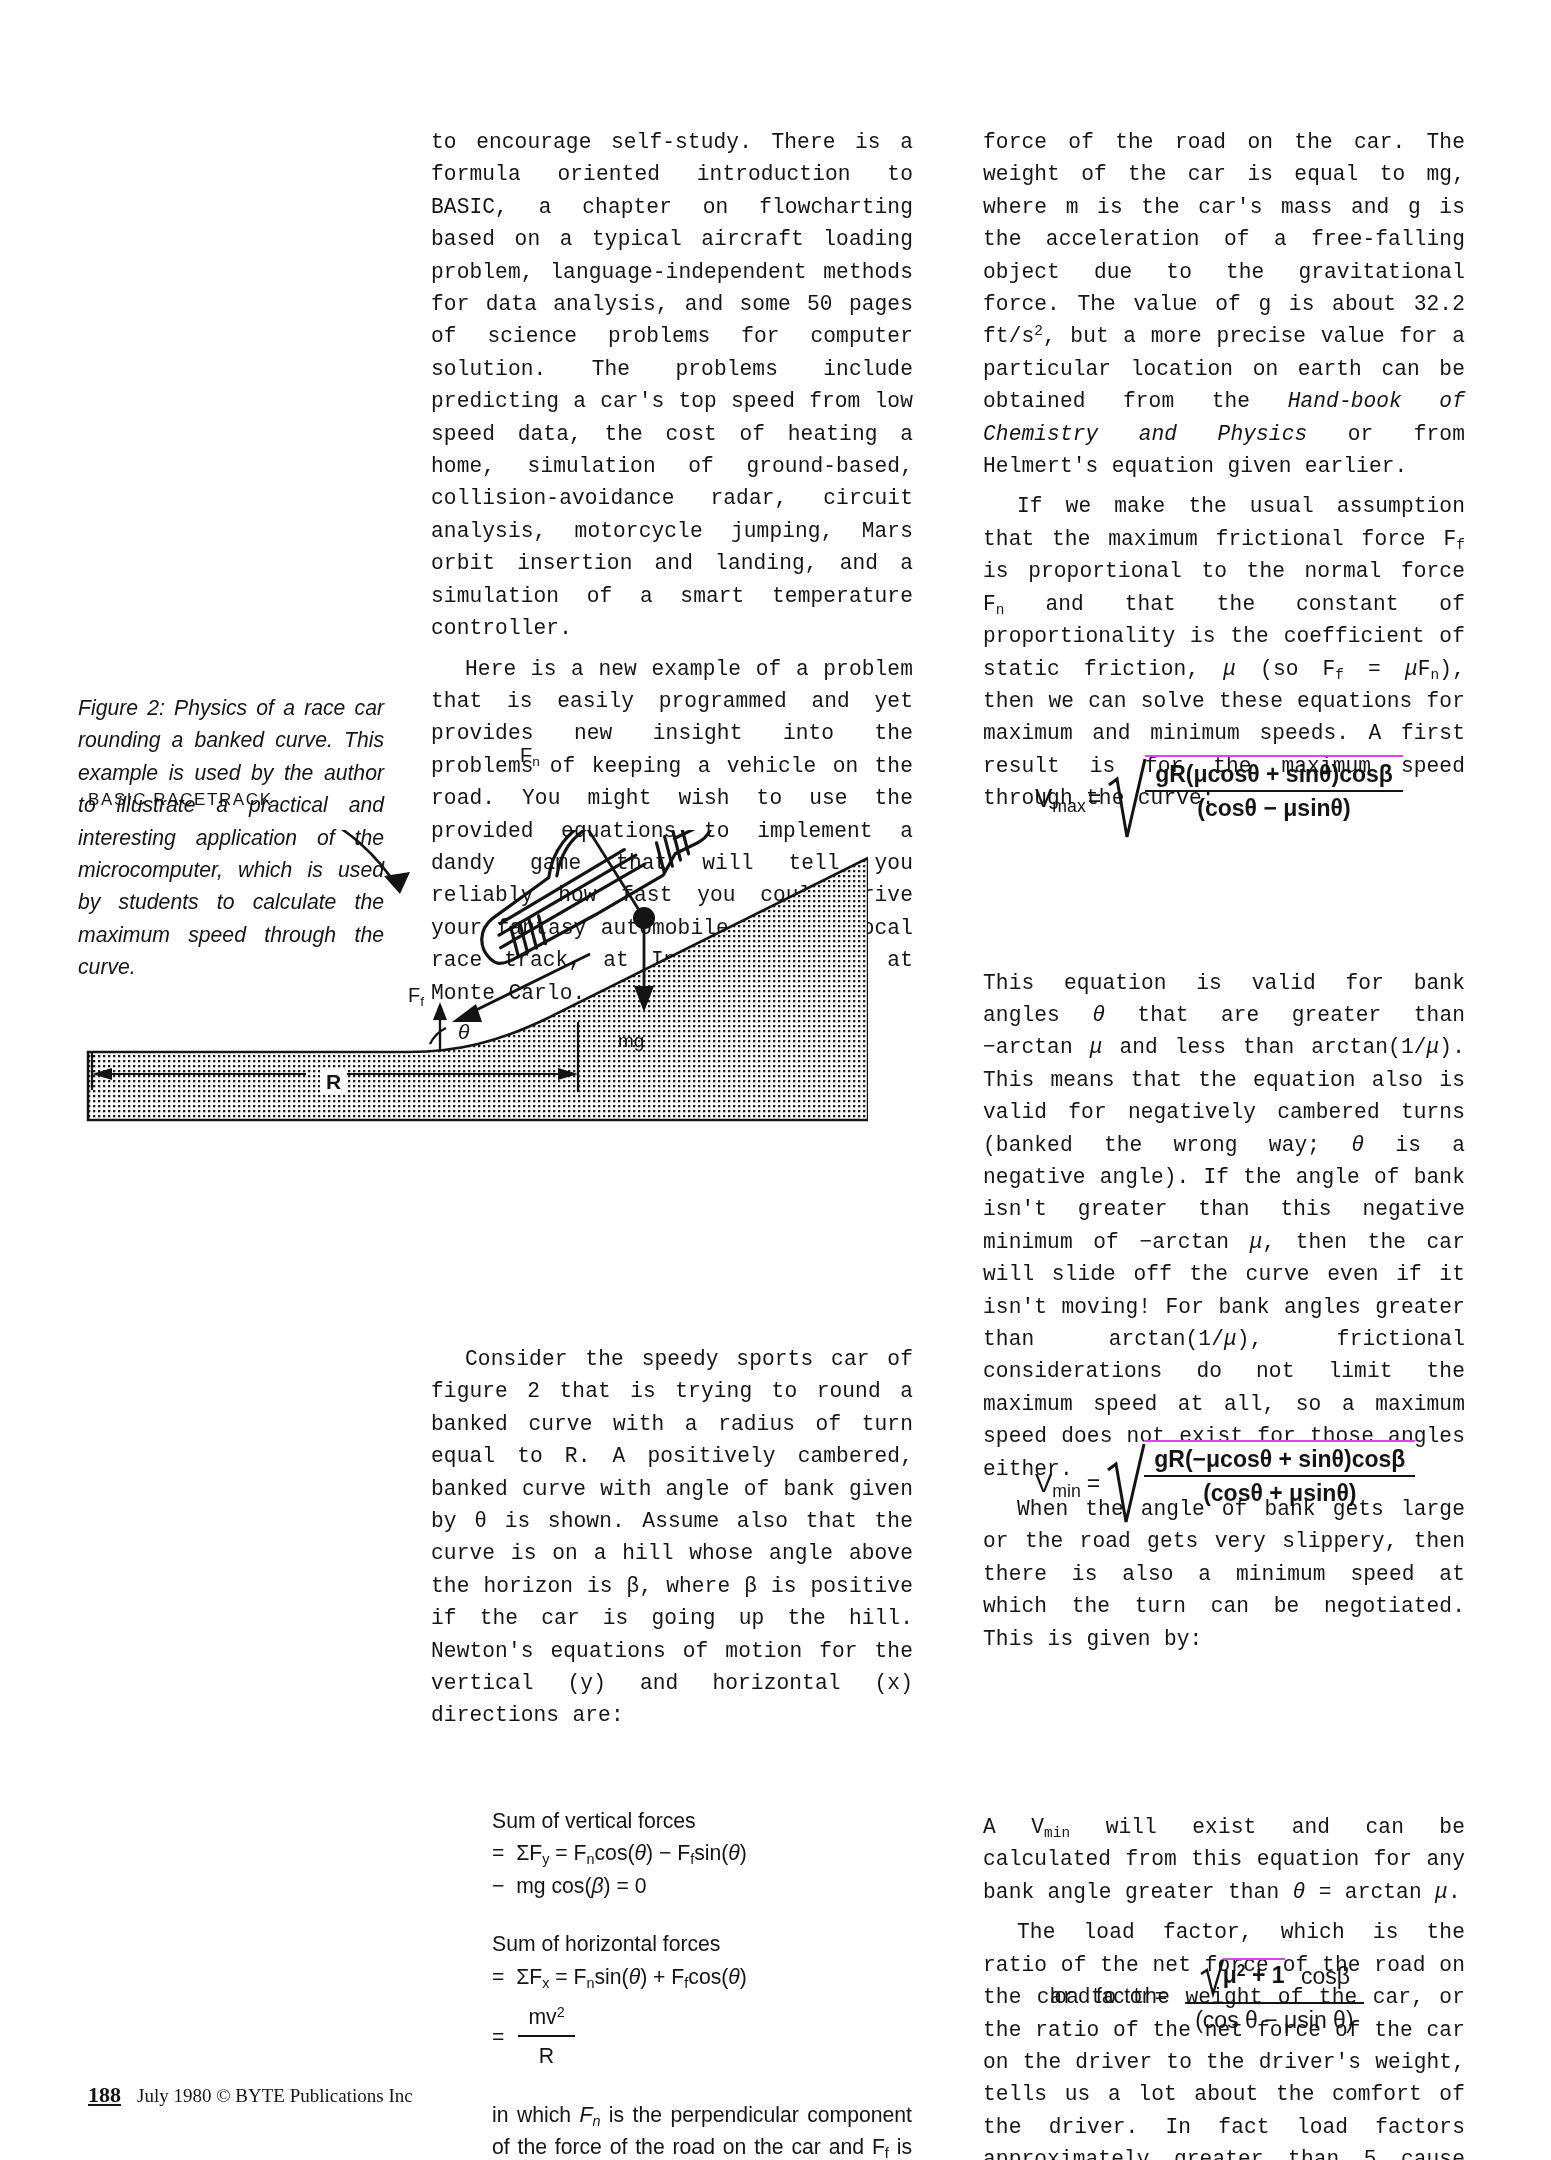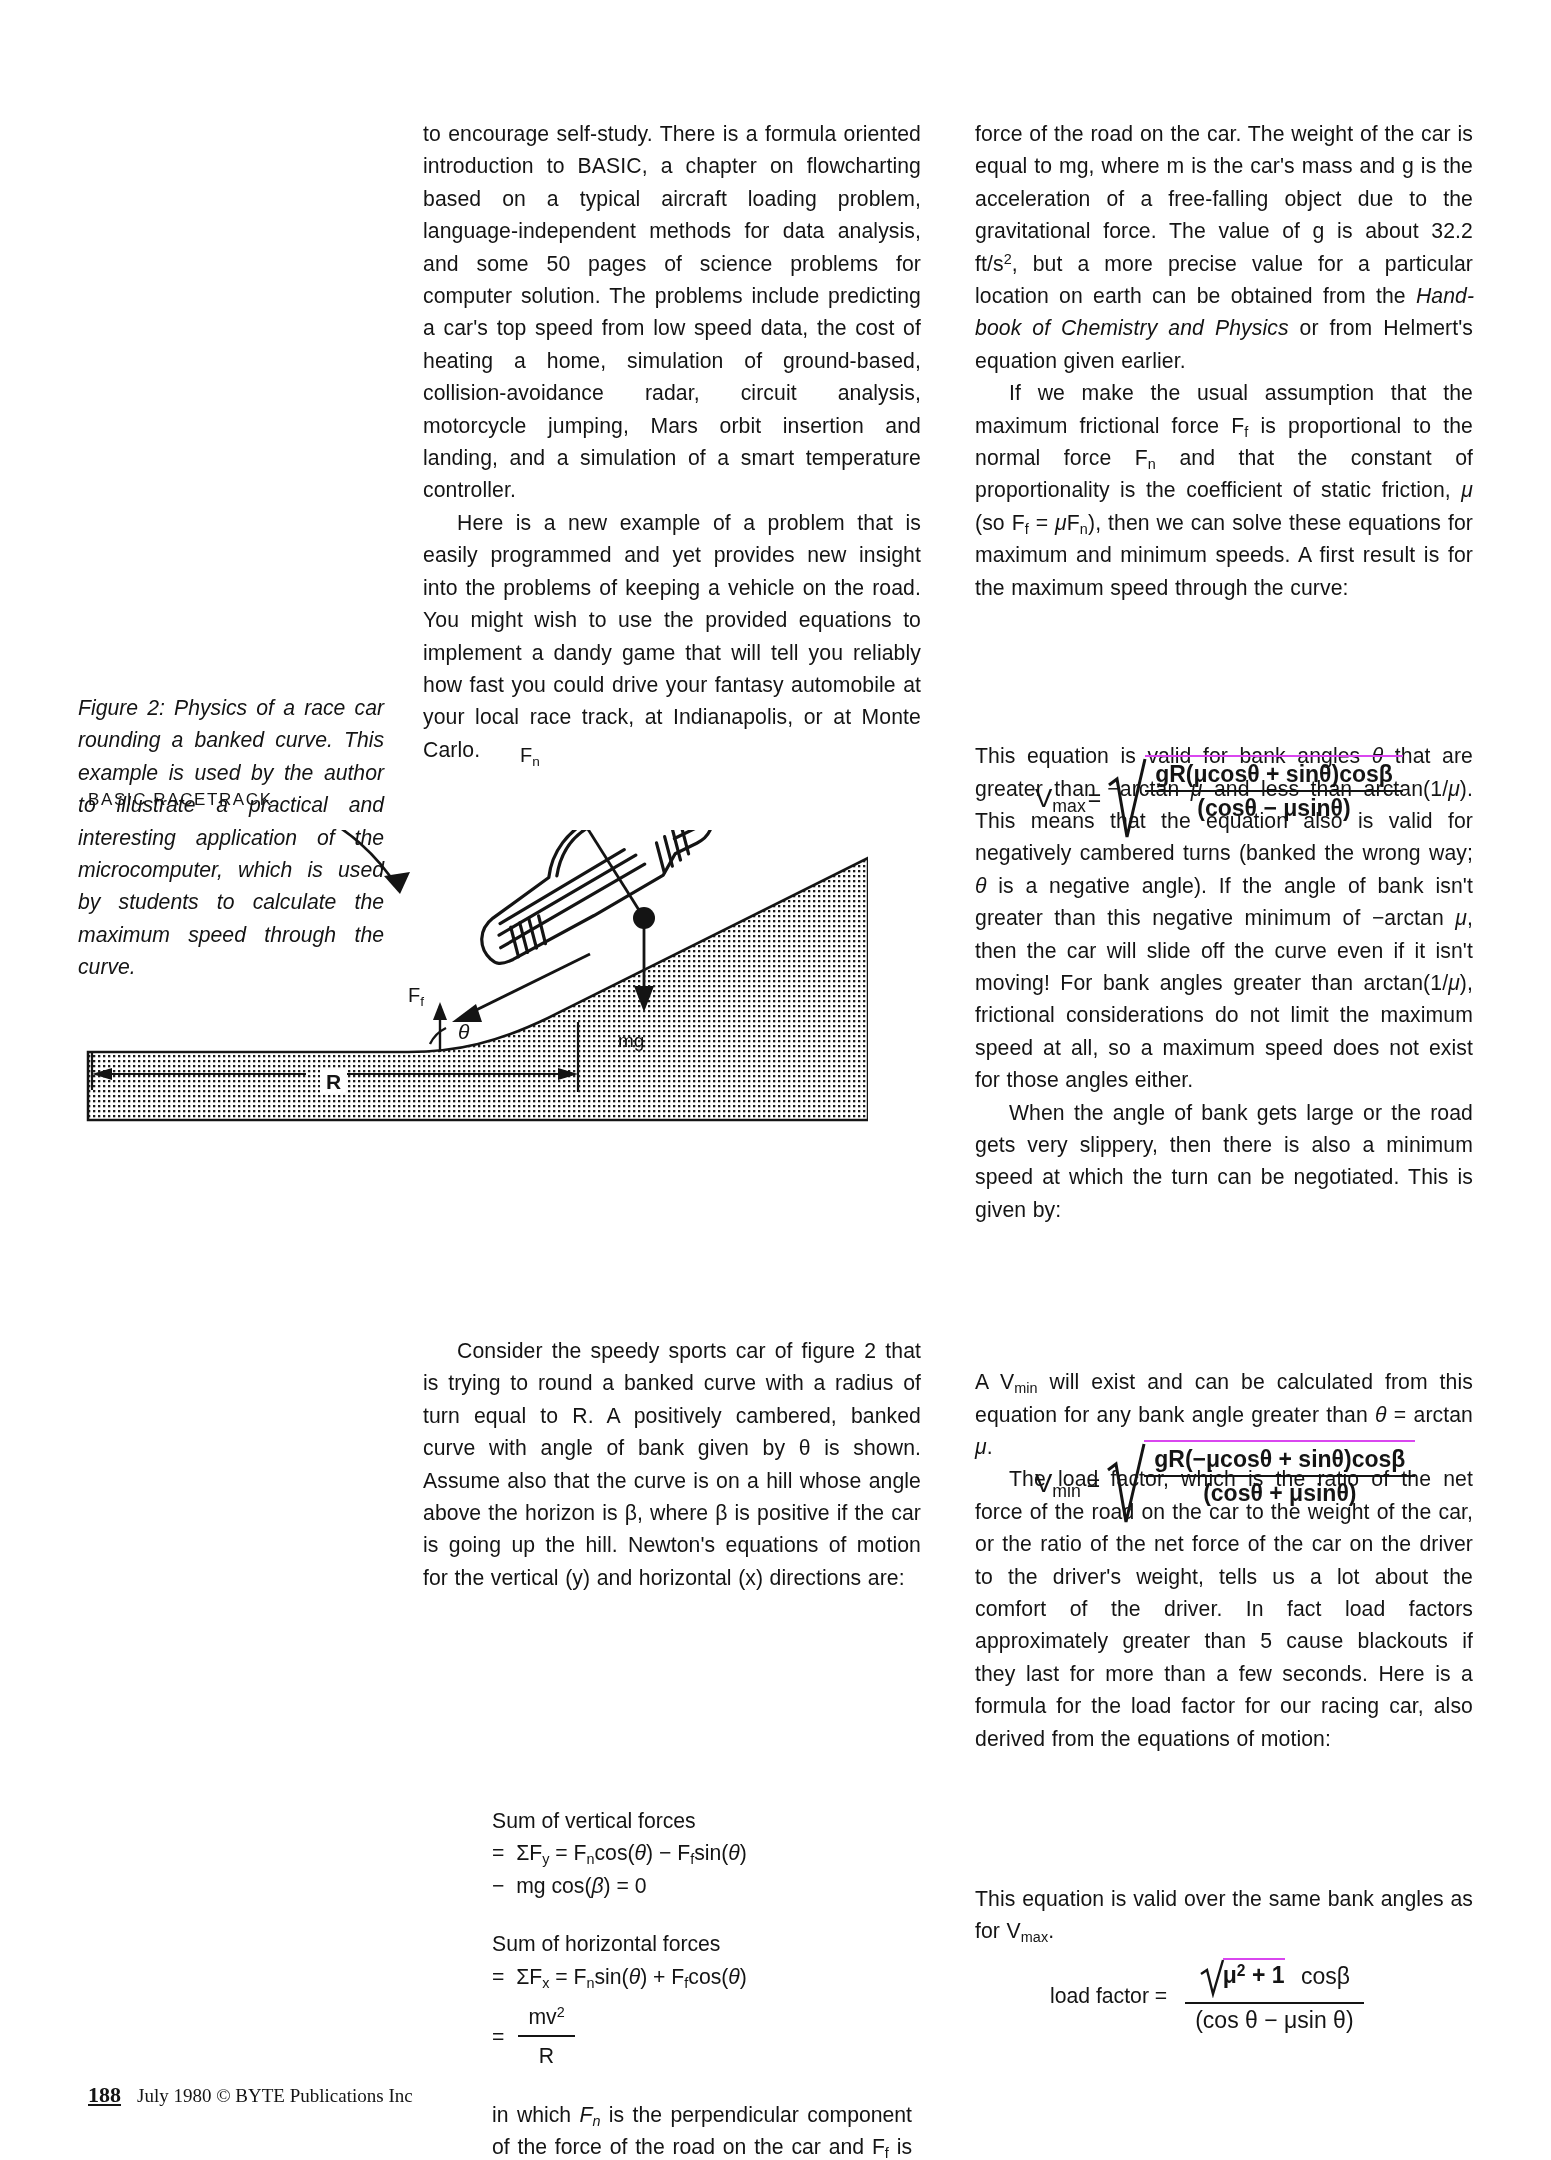--- a/index.html
+++ b/index.html
@@ -9,26 +9,27 @@
     font-family:"Liberation Sans", sans-serif;
     color:#141414;
     position:relative;
     overflow:hidden;
   }
   .page { position:absolute; inset:0; }
 
   
   .col { position:absolute; text-align:justify; }
   .col p {
-    margin:0;
+    margin:8px;
     font-size:21.2px;
     line-height:32.4px;
     letter-spacing:0.1px;
     word-spacing:0.5px;
     text-align:justify;
+    font-family:Liberation Mono, monospace;
   }
   .col p.ind { text-indent:34px; }
   .col p.noind { text-indent:0; }
 
   #col-mid { left:423px; top:118px; width:498px; }
   #col-mid2 { left:423px; top:1335px; width:498px; }
   #col-right { left:975px; top:118px; width:498px; }
 
   i, .it { font-style:italic; }
 

